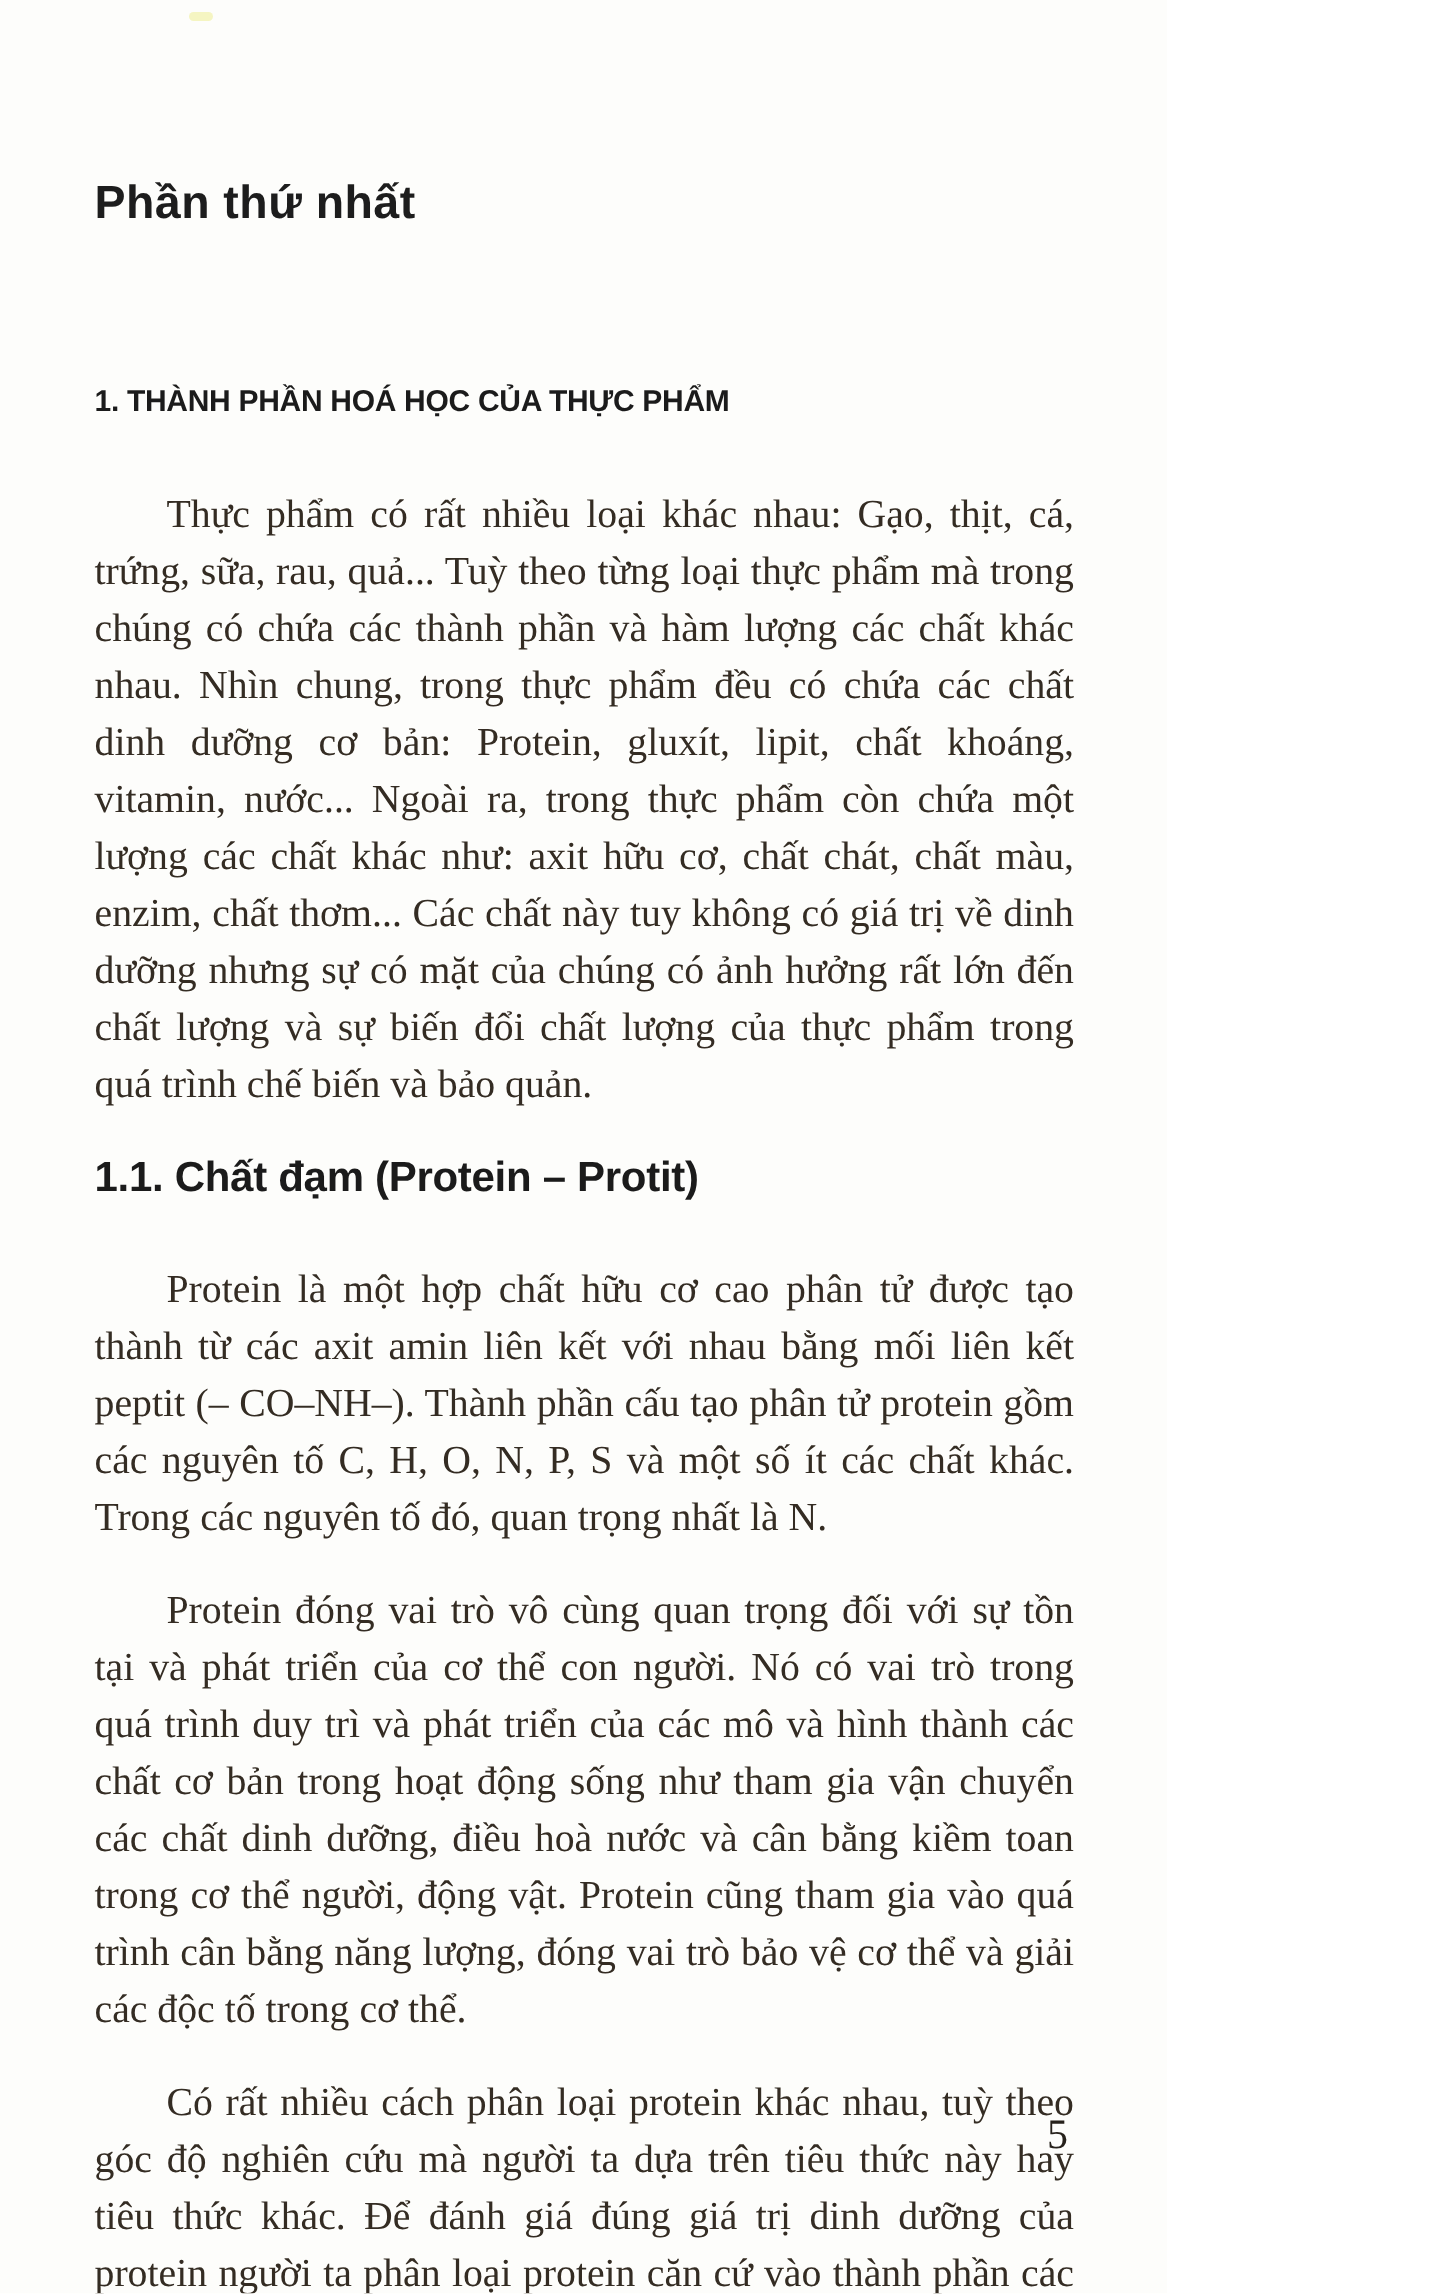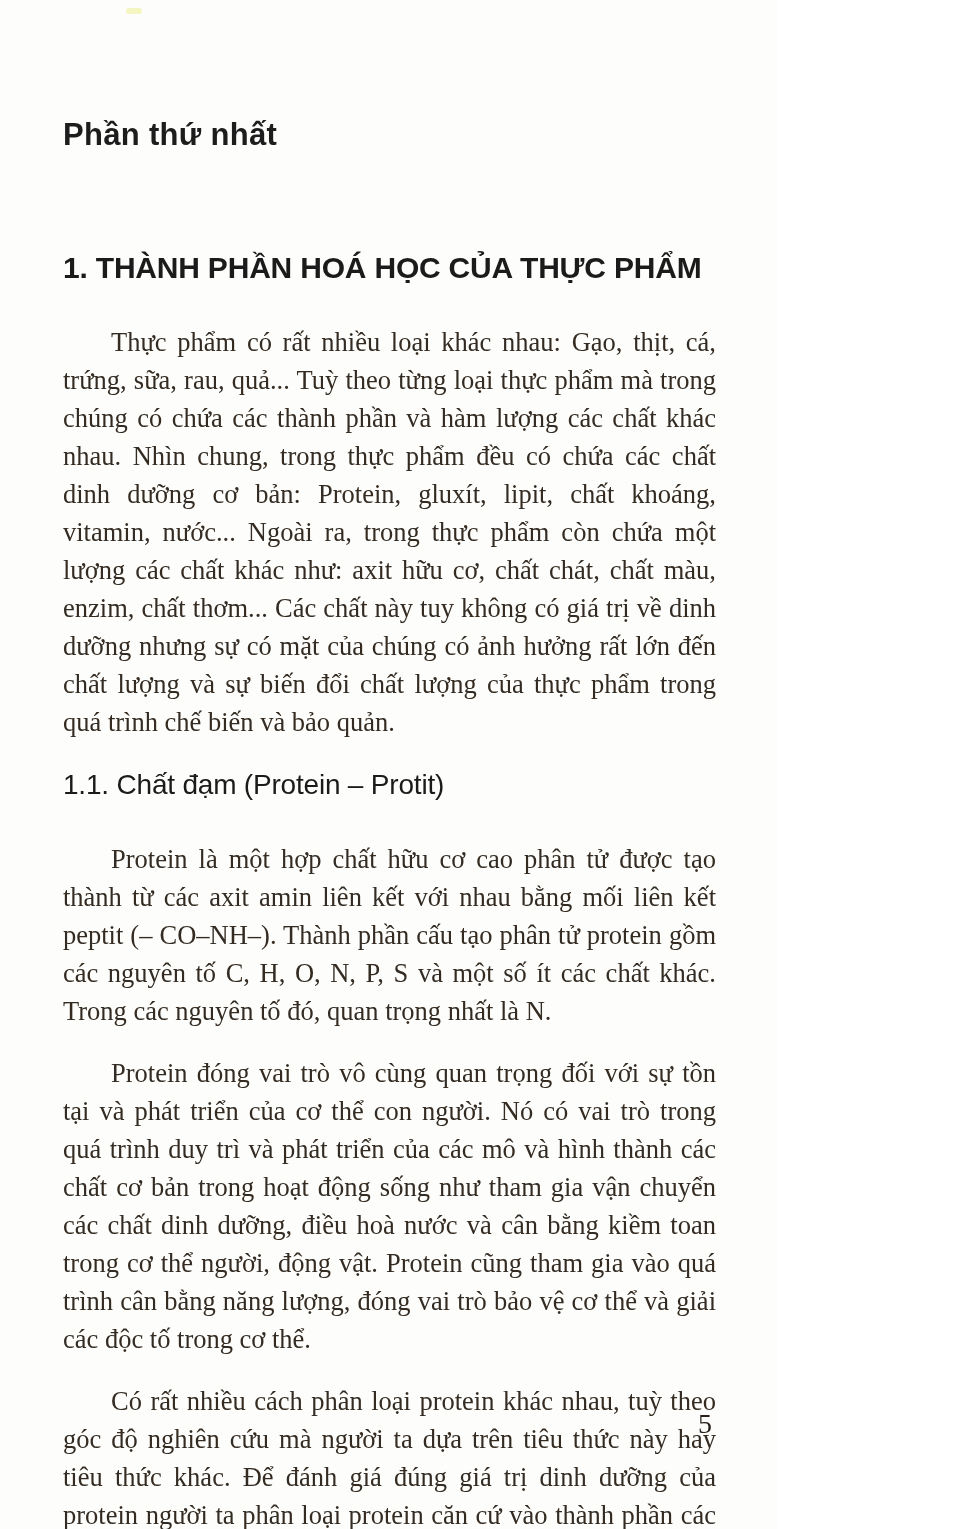--- a/index.html
+++ b/index.html
@@ -66,29 +66,29 @@
     background: #161616;
     margin-top: 2px;
   }
   main.page-body {
     padding: 0 62px 0 63px;
   }
   .section-heading {
     margin: 96px 0 0 0;
     font-family: "Liberation Sans", sans-serif;
     font-weight: 700;
-    font-size: 30px;
+    font-size: 20px;
     line-height: 36px;
     color: #1b1b1b;
     letter-spacing: -0.2px;
   }
   .subsection-heading {
     margin: 26px 0 0 0;
     font-family: "Liberation Sans", sans-serif;
-    font-weight: 400;
+    font-weight: 700;
     font-size: 28px;
     line-height: 36px;
     color: #1b1b1b;
     letter-spacing: -0.2px;
   }
   .body-para {
     margin: 24px 0 0 0;
     font-size: 26.5px;
     line-height: 38px;
     text-align: justify;

